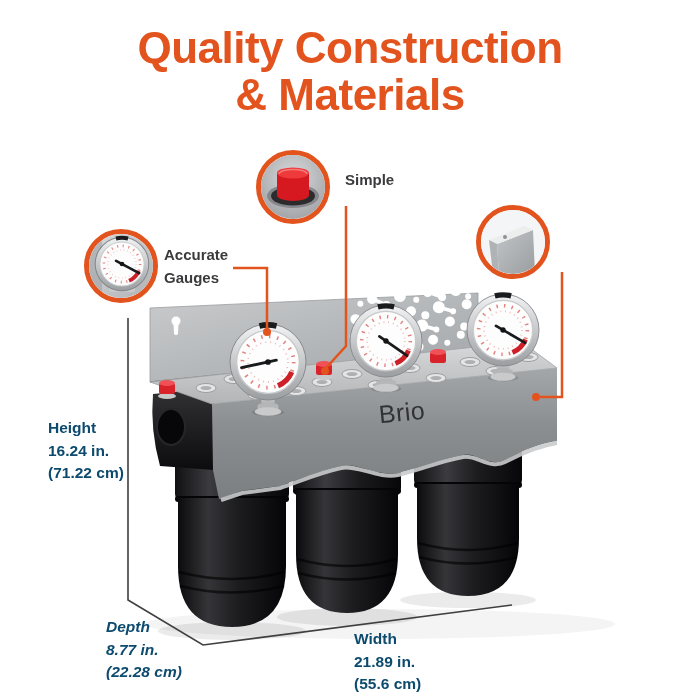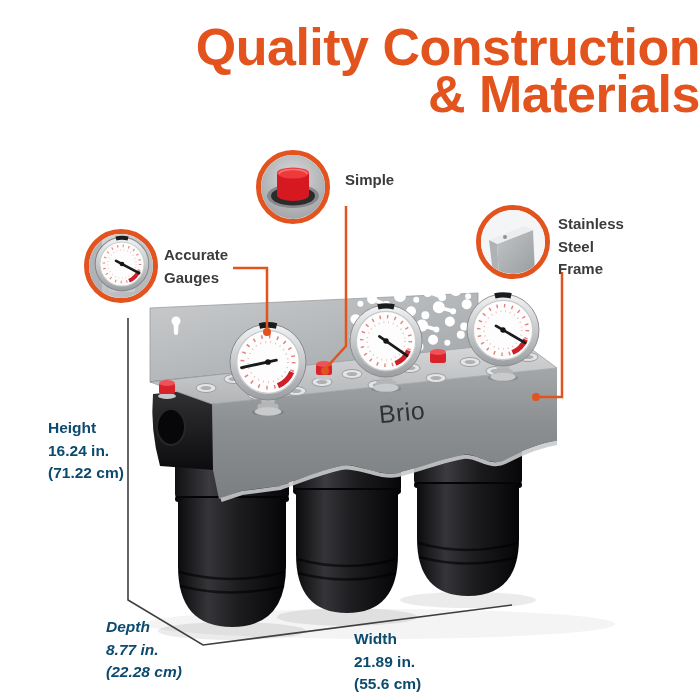--- a/index.html
+++ b/index.html
@@ -4,22 +4,22 @@
 <style>
   html,body { margin:0; padding:0; background:#ffffff; }
   .stage {
     position:relative; width:700px; height:700px; overflow:hidden;
     background:#ffffff;
     font-family:"Liberation Sans","DejaVu Sans",sans-serif;
   }
   .stage svg.scene { position:absolute; left:0; top:0; width:700px; height:700px; }
 
   .title {
-    position:absolute; left:0; top:24px; width:700px; text-align:right;
-    color:#e2531e; font-weight:700; font-size:52px; line-height:47px; letter-spacing:-0.5px;
+    position:absolute; left:0; top:24px; width:700px; text-align:center;
+    color:#e2531e; font-weight:700; font-size:44px; line-height:47px; letter-spacing:-0.5px;
   }
 
   .co-circle {
     position:absolute; width:64px; height:64px; border:5px solid #e2531e;
     border-radius:50%; overflow:hidden; background:#fff;
   }
   .co-circle svg { display:block; width:64px; height:64px; }
 
   .lbl { position:absolute; font-size:15px; font-weight:700; color:#3b3b3d; line-height:22.5px; }
 
@@ -319,25 +319,20 @@
             <stop offset="1" stop-color="#9b9ea1"></stop>
         </linearGradient>
       </defs>
       <rect width="64" height="64" fill="#f4f5f6"></rect>
       <polygon points="16,34 52,20 54,64 18,64" fill="url(#cornerFace)"></polygon>
       <polygon points="8,30 44,16 52,20 16,34" fill="#eceded"></polygon>
       <polygon points="8,30 16,34 18,64 12,64" fill="#b0b3b5"></polygon>
       <circle cx="24" cy="27" r="2" fill="#8f9294"></circle>
     </svg>
   </div>
-  <div class="lbl" style="left:558px; top:213px;">
-    <div>Stainless</div>
-    <div>Steel</div>
-    <div>Frame</div>
-  </div>
 
   <div class="co-circle" style="left:84px; top:229px;">
     <svg viewBox="0 0 64 64">
       <defs>
         <linearGradient id="gBg" x1="0" y1="0" x2="1" y2="1">
           <stop offset="0" stop-color="#d8d9db"></stop>
             <stop offset="1" stop-color="#b0b2b5"></stop>
         </linearGradient>
       </defs>
       <rect width="64" height="64" fill="url(#gBg)"></rect>

